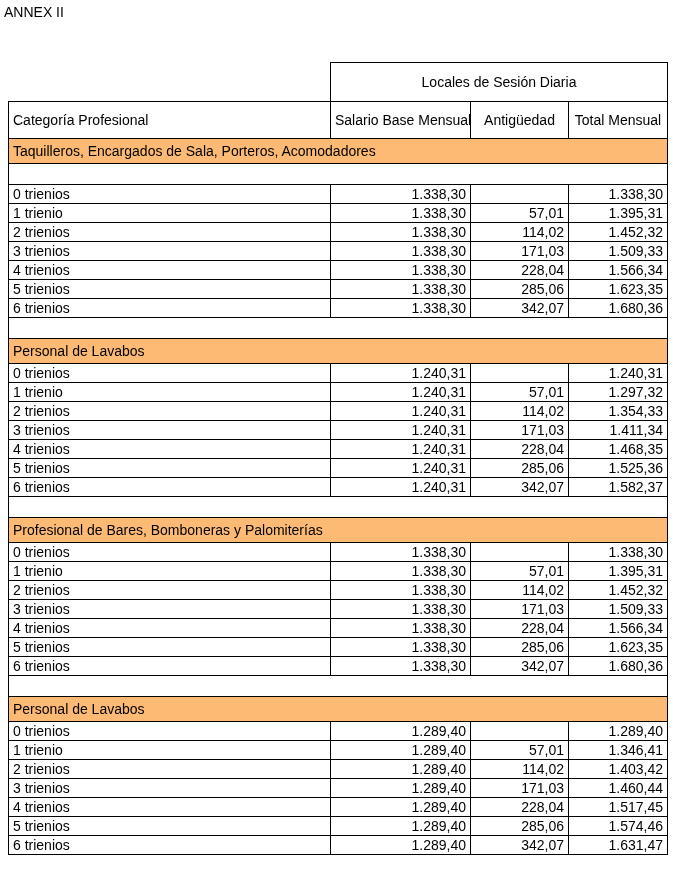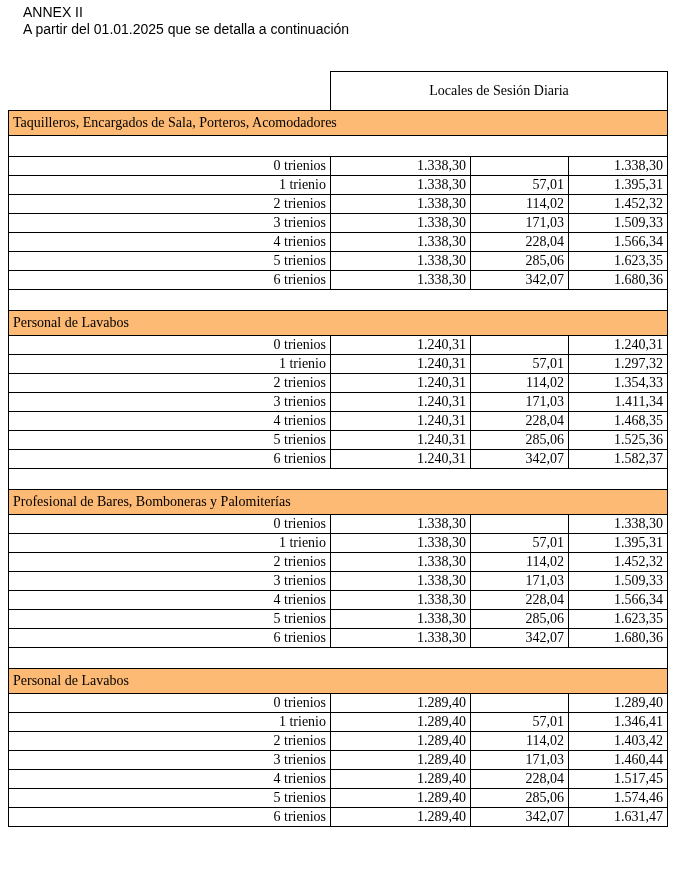--- a/index.html
+++ b/index.html
@@ -1,59 +1,64 @@
 <!DOCTYPE html>
 <html><head>
 <meta charset="utf-8">
 <style>
   html, body { margin:0; padding:0; background:#ffffff; }
   body {
     width:673px; height:890px; overflow:hidden; position:relative;
     font-family: "Liberation Sans", sans-serif; color:#000; font-size:14px;
   }
-  .heading { position:absolute; left:23px; top:4px; line-height:17px; font-size:14px; }
+  .heading { position:absolute; left:4px; top:4px; line-height:17px; font-size:14px; }
   .heading div { white-space:nowrap; }
   table.sal {
-    position:absolute; left:8px; top:71px;
-    border-collapse:collapse; table-layout:fixed; width:659px;font-family:Liberation Serif, serif;
+    position:absolute; left:8px; top:62px;
+    border-collapse:collapse; table-layout:fixed; width:659px;
   }
   table.sal td {
     border:1px solid #000; padding:0 4px; height:18px; line-height:18px;
     font-size:14px; white-space:nowrap; overflow:hidden;
   }
   col.c1 { width:322px; } col.c2 { width:140px; } col.c3 { width:98px; } col.c4 { width:99px; }
   td.blank-tl { border-top:none !important; border-left:none !important; }
   td.group-hdr { text-align:center; height:38px !important; }
   td.colh { text-align:center; line-height:16px !important; height:36px !important; }
   td.colh-left { text-align:left; padding-left:6px; height:36px !important; }
   td.section { background:#fdba74; height:24px !important; line-height:24px !important; padding-left:6px; }
   td.spacer { height:20px !important; }
-  td.label { padding-left:8px; padding-top:2px; line-height:16px;text-align:right; }
+  td.label { padding-left:8px; padding-top:2px; line-height:16px; }
   td.num { text-align:right; }
 </style>
 </head>
 <body>
 
 <div class="heading">
   <div>ANNEX II</div>
-  <div>A partir del 01.01.2025 que se detalla a continuación</div>
 </div>
 
 <table class="sal">
   <colgroup>
       <col class="c1">
       <col class="c2">
       <col class="c3">
       <col class="c4">
     </colgroup>
   <tbody id="tbody">
     <tr>
       <td class="blank-tl"></td>
       <td colspan="3" class="group-hdr">Locales de Sesión Diaria</td>
     </tr>
+    <tr>
+      <td class="colh-left">Categoría Profesional</td>
+      <td class="colh">Salario Base Mensual</td>
+      <td class="colh">Antigüedad</td>
+      <td class="colh">Total Mensual</td>
+    </tr>
   <tr>
         <td colspan="4" class="section">Taquilleros, Encargados de Sala, Porteros, Acomodadores</td>
       </tr>
       <tr>
         <td colspan="4" class="spacer"></td>
       </tr>
       <tr>
         <td class="label">0 trienios</td>
         <td class="num">1.338,30</td>
         <td class="num"></td>

